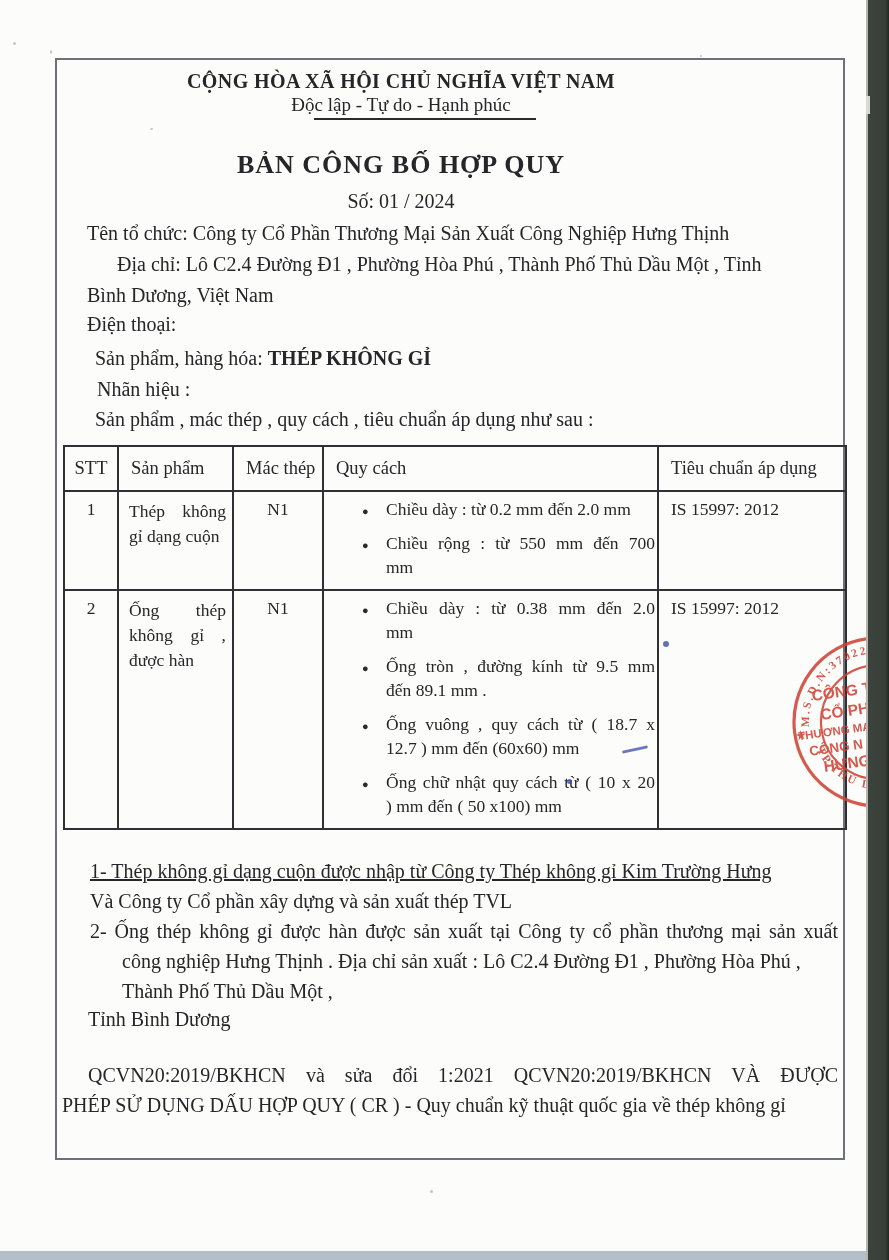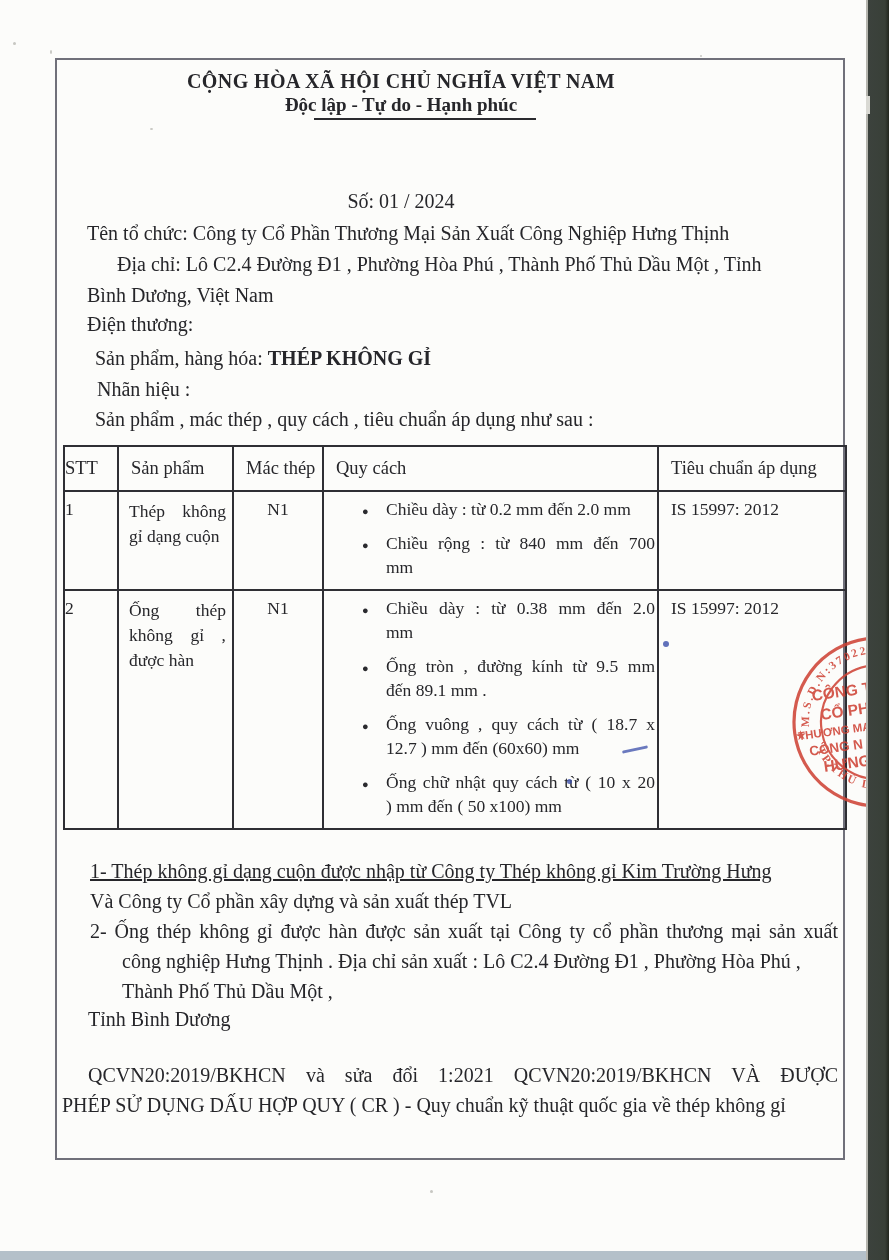--- a/index.html
+++ b/index.html
@@ -8,35 +8,35 @@
     background:#fcfcfa; overflow:hidden;
     font-family:"Liberation Serif", serif; color:#26262a;
   }
   .abs { position:absolute; }
   .ctr { left:55px; width:692px; text-align:center; }
   .frame {
     position:absolute; left:55px; top:58px; width:790px; height:1102px;
     border:2px solid #70707a; box-sizing:border-box;
   }
   .nat-title { top:70px; font-size:20px; font-weight:bold; letter-spacing:.4px; }
-  .motto { top:94px; font-size:19px; font-weight:bold; }
+  .motto { top:94px; font-size:19px; font-weight:normal; }
   .motto-line { left:314px; top:118px; width:222px; height:2px; background:#2a2a2e; }
   .doc-title { top:150px; font-size:26px; font-weight:bold; letter-spacing:1px; }
   .doc-number { top:190px; font-size:20px; }
   .line { font-size:20px; white-space:nowrap; }
   .b { font-weight:bold; }
 
   table.spec {
     position:absolute; left:63px; top:445px; width:782px;
     border-collapse:collapse; table-layout:fixed;
     font-size:17.5px;
   }
   table.spec td { border:2px solid #2f2f34; vertical-align:top; padding:0; overflow:hidden; }
   tr.hdr td { height:43px; vertical-align:middle; font-size:18.5px; }
-  td.c-stt { }
+  td.c-stt { text-align:center; }
   td.c-sp .cellpad { padding:7px 6px 0 10px; }
   td.c-mac { text-align:center; }
   td.c-mac .cellpad { padding-top:7px; }
   td.c-tc .cellpad { padding:7px 6px 0 12px; }
   tr.hdr .hpad { padding-left:12px; }
   .r1 td { height:92px; }
   .r2 td { height:235px; }
   td .toppad { padding-top:7px; }
   ul.qc { margin:0; padding:5px 2px 0 0; list-style:none;font-family:Liberation Serif, serif; }
   ul.qc li { position:relative; padding-left:62px; margin-bottom:10px; line-height:24px; }
@@ -68,26 +68,27 @@
 </head>
 <body>
 
 <div class="page">
 
   <div class="frame"></div>
 
   <div class="abs ctr nat-title">CỘNG HÒA XÃ HỘI CHỦ NGHĨA VIỆT NAM</div>
   <div class="abs ctr motto">Độc lập - Tự do - Hạnh phúc</div>
   <div class="abs motto-line"></div>
+  <div class="abs ctr doc-title">BẢN CÔNG BỐ HỢP QUY</div>
   <div class="abs ctr doc-number">Số: 01 / 2024</div>
 
   <div class="abs line" style="left:87px; top:222px;">Tên tổ chức: Công ty Cổ Phần Thương Mại Sản Xuất Công Nghiệp Hưng Thịnh</div>
   <div class="abs line" style="left:87px; top:253px;margin-left:30px;">Địa chỉ: Lô C2.4 Đường Đ1 , Phường Hòa Phú , Thành Phố Thủ Dầu Một , Tỉnh</div>
   <div class="abs line" style="left:87px; top:284px;">Bình Dương, Việt Nam</div>
-  <div class="abs line" style="left:87px; top:313px;">Điện thương:</div>
+  <div class="abs line" style="left:87px; top:313px;">Điện thoại:</div>
   <div class="abs line" style="left:95px; top:347px;"><span>Sản phẩm, hàng hóa: </span><span class="b">THÉP KHÔNG GỈ</span></div>
   <div class="abs line" style="left:97px; top:378px;">Nhãn hiệu :</div>
   <div class="abs line" style="left:95px; top:408px;">Sản phẩm , mác thép , quy cách , tiêu chuẩn áp dụng như sau :</div>
 
   <table class="spec">
     <colgroup>
       <col style="width:54px">
         <col style="width:115px">
         <col style="width:90px">
         <col style="width:335px">
@@ -121,21 +122,21 @@
       </td>
       <td class="c-mac">
             <div class="cellpad">N1</div>
           </td>
       <td>
         <ul class="qc">
           <li>
             <div class="cl">Chiều dày : từ 0.2 mm đến 2.0 mm</div>
           </li>
           <li>
-            <div class="cl jl">Chiều rộng : từ 840 mm đến 700</div>
+            <div class="cl jl">Chiều rộng : từ 550 mm đến 700</div>
             <div class="cl">mm</div>
           </li>
         </ul>
       </td>
       <td class="c-tc">
             <div class="cellpad">IS 15997: 2012</div>
           </td>
     </tr>
     <tr class="r2">
       <td class="c-stt">

